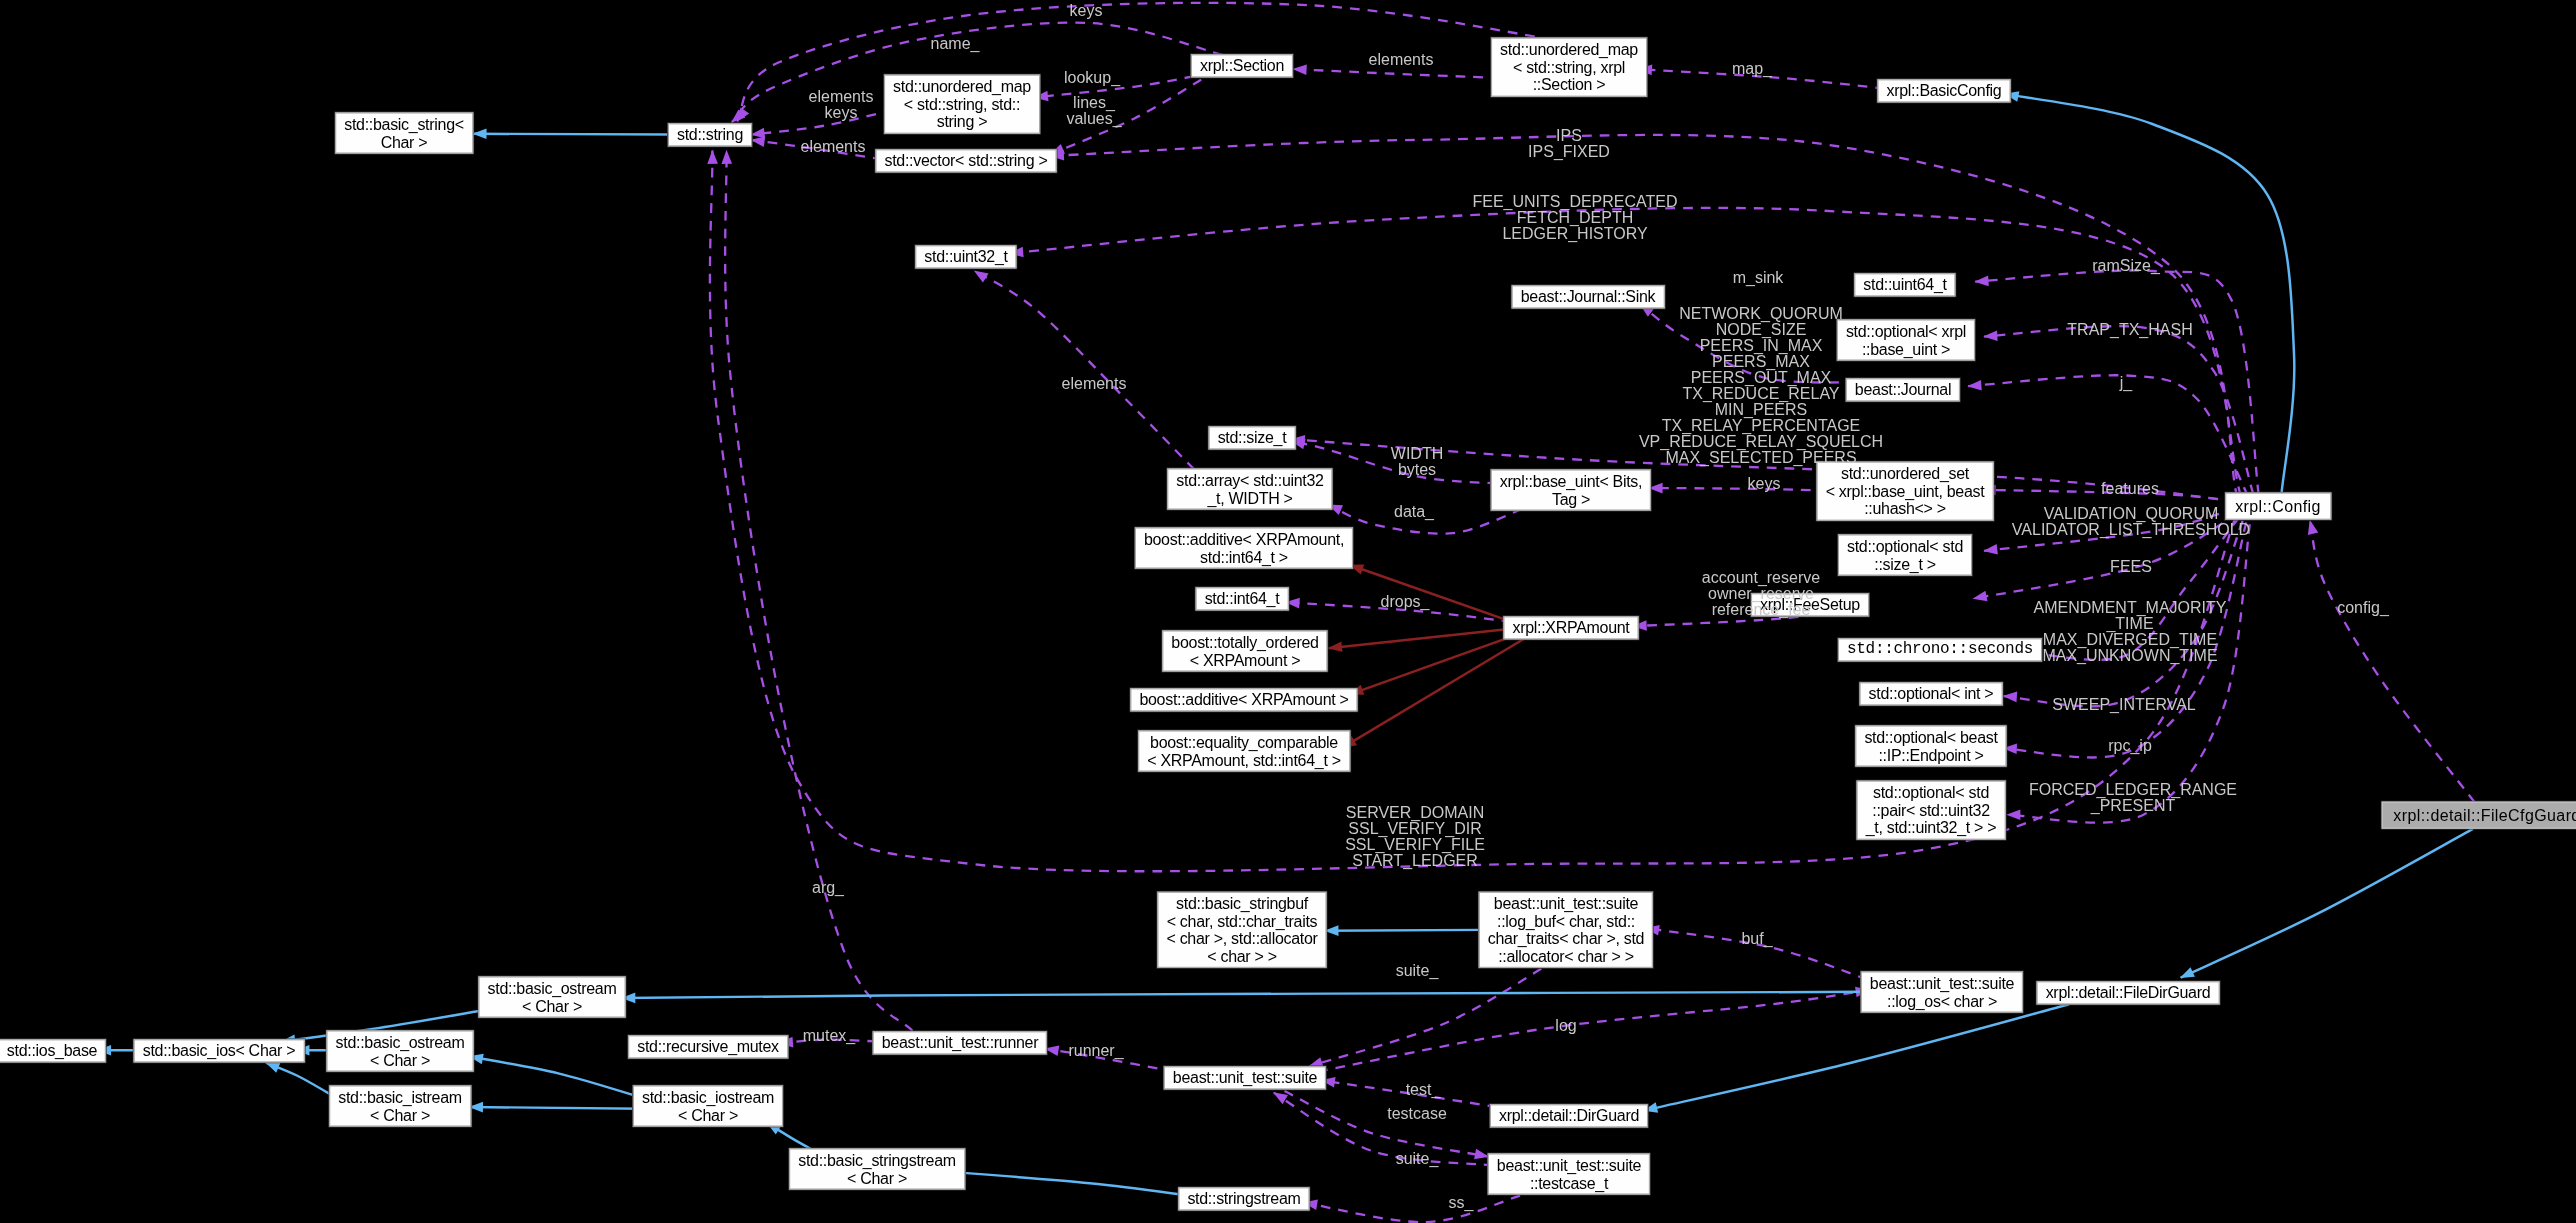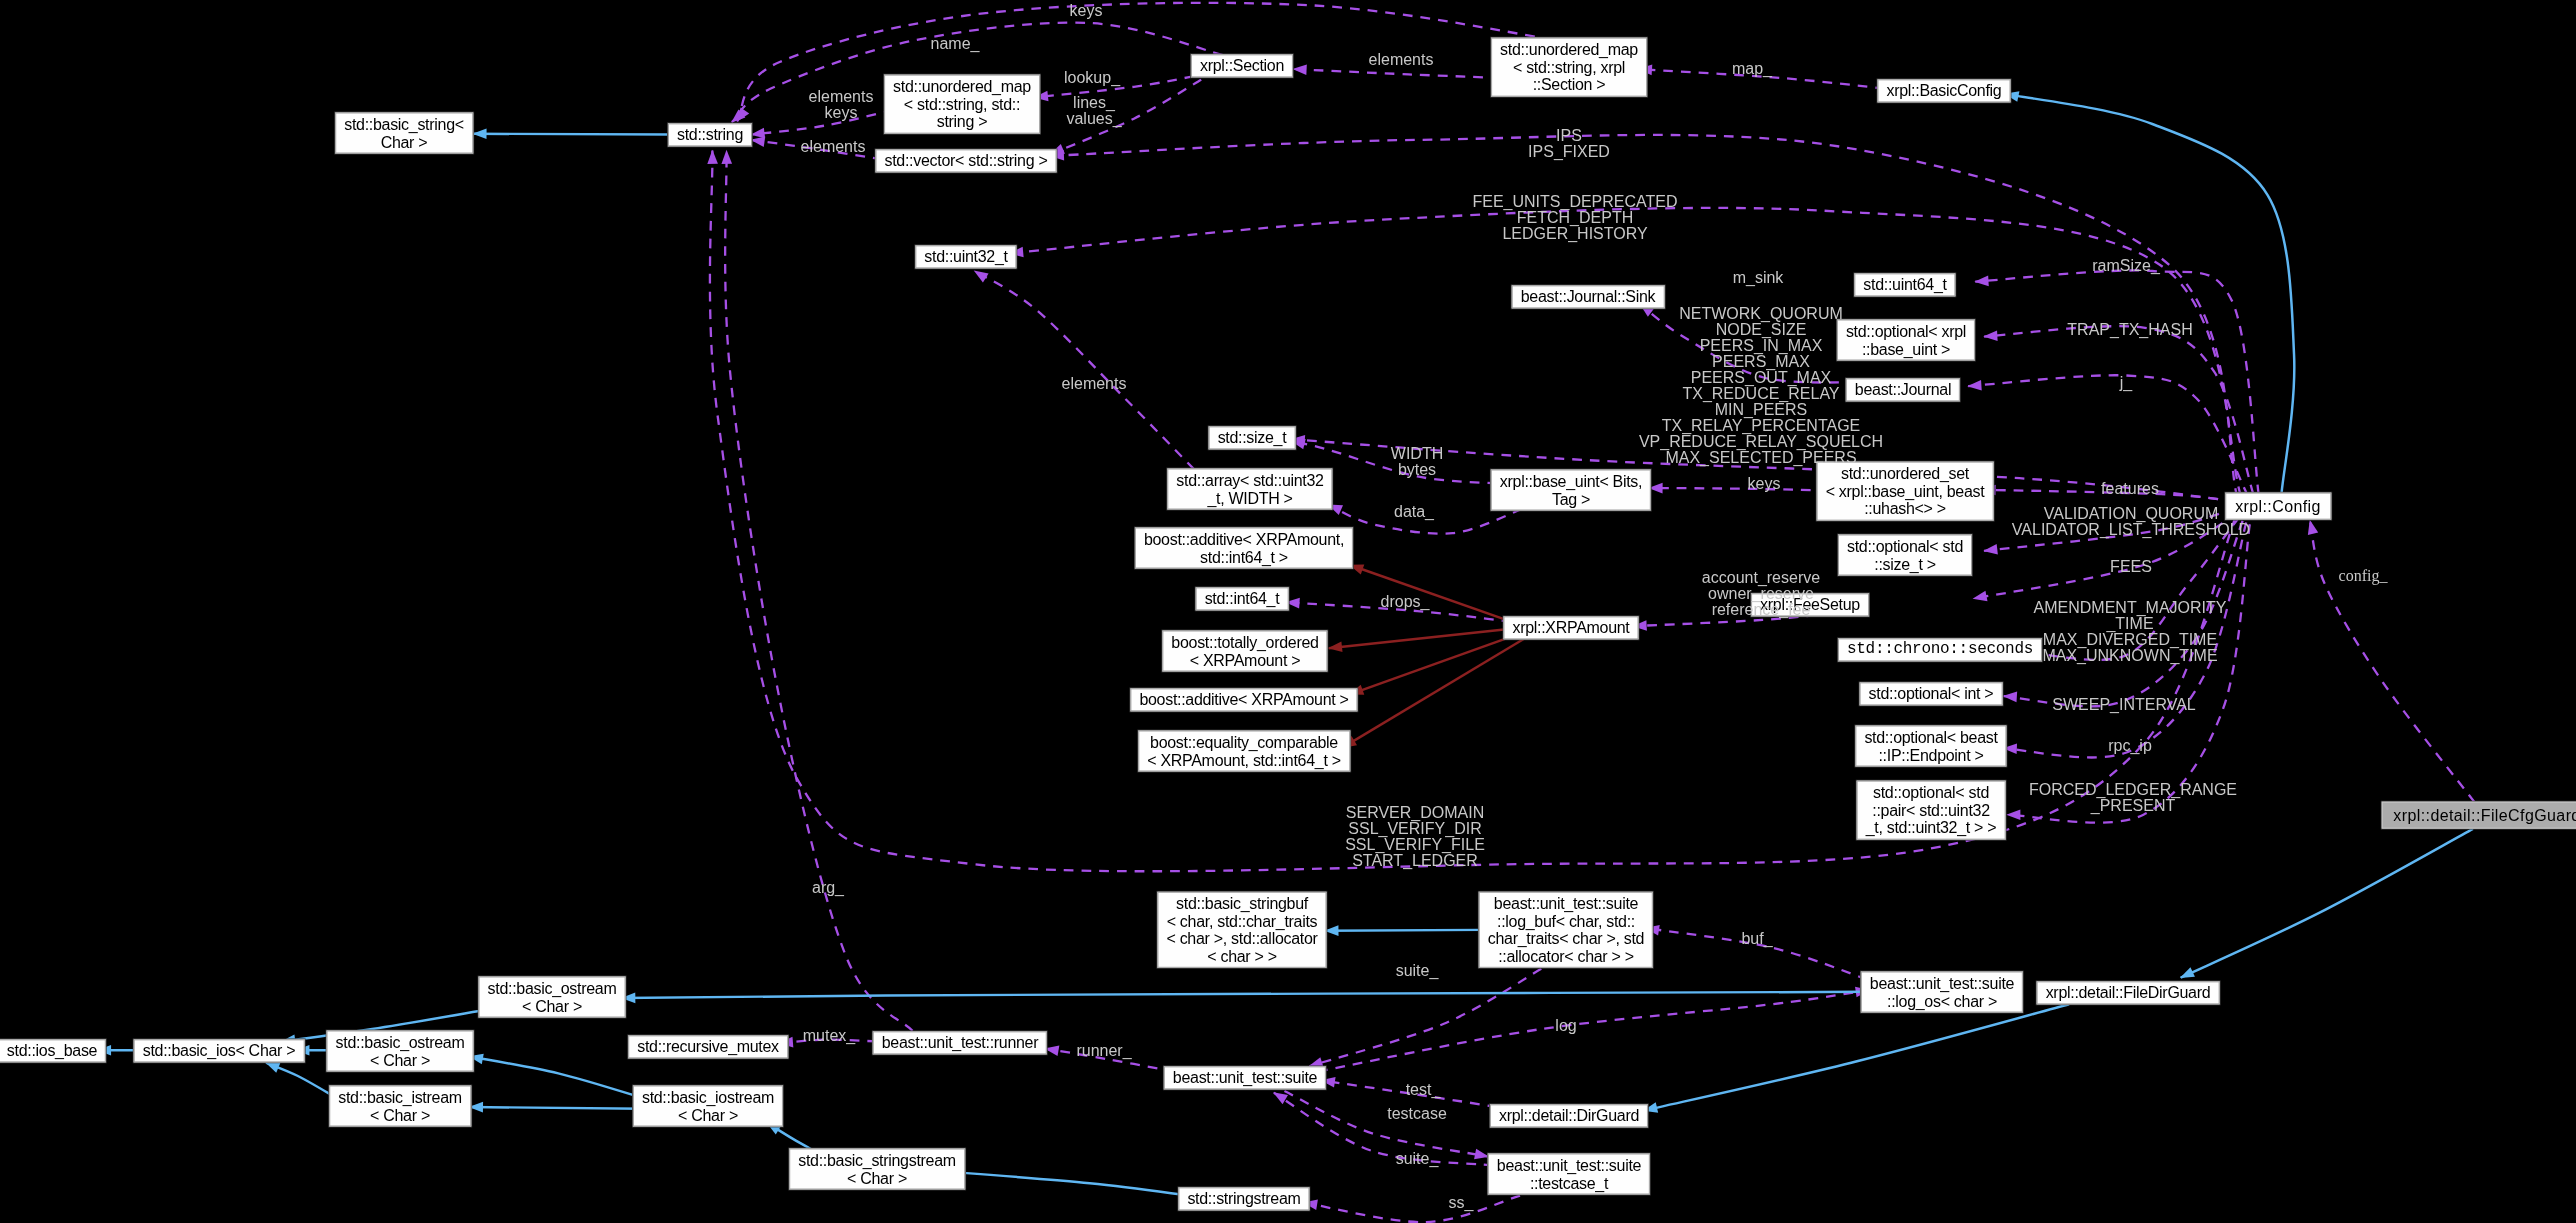--- a/index.html
+++ b/index.html
@@ -365,42 +365,42 @@
       <div class="elabel" style="left: 2124px; top: 697px;">
         <div>SWEEP_INTERVAL</div>
       </div>
       <div class="elabel" style="left: 2130px; top: 738px;">
         <div>rpc_ip</div>
       </div>
       <div class="elabel" style="left: 2133px; top: 782px;">
         <div>FORCED_LEDGER_RANGE</div>
         <div>_PRESENT</div>
       </div>
-      <div class="elabel" style="left: 2363px; top: 568px; font-family: Liberation Serif, serif;">
+      <div class="elabel" style="left: 2363px; top: 600px;">
         <div>config_</div>
       </div>
       <div class="elabel" style="left: 1415px; top: 805px;">
         <div>SERVER_DOMAIN</div>
         <div>SSL_VERIFY_DIR</div>
         <div>SSL_VERIFY_FILE</div>
         <div>START_LEDGER</div>
       </div>
       <div class="elabel" style="left: 828px; top: 880px;">
         <div>arg_</div>
       </div>
       <div class="elabel" style="left: 1417px; top: 963px;">
         <div>suite_</div>
       </div>
       <div class="elabel" style="left: 1757px; top: 931px;">
         <div>buf_</div>
       </div>
       <div class="elabel" style="left: 829px; top: 1028px;">
         <div>mutex_</div>
       </div>
-      <div class="elabel" style="left: 1096px; top: 1043px; margin-left: 8px;">
+      <div class="elabel" style="left: 1096px; top: 1043px;">
         <div>runner_</div>
       </div>
       <div class="elabel" style="left: 1566px; top: 1018px;">
         <div>log</div>
       </div>
       <div class="elabel" style="left: 1423px; top: 1082px;">
         <div>test_</div>
       </div>
       <div class="elabel" style="left: 1417px; top: 1106px;">
         <div>testcase</div>

